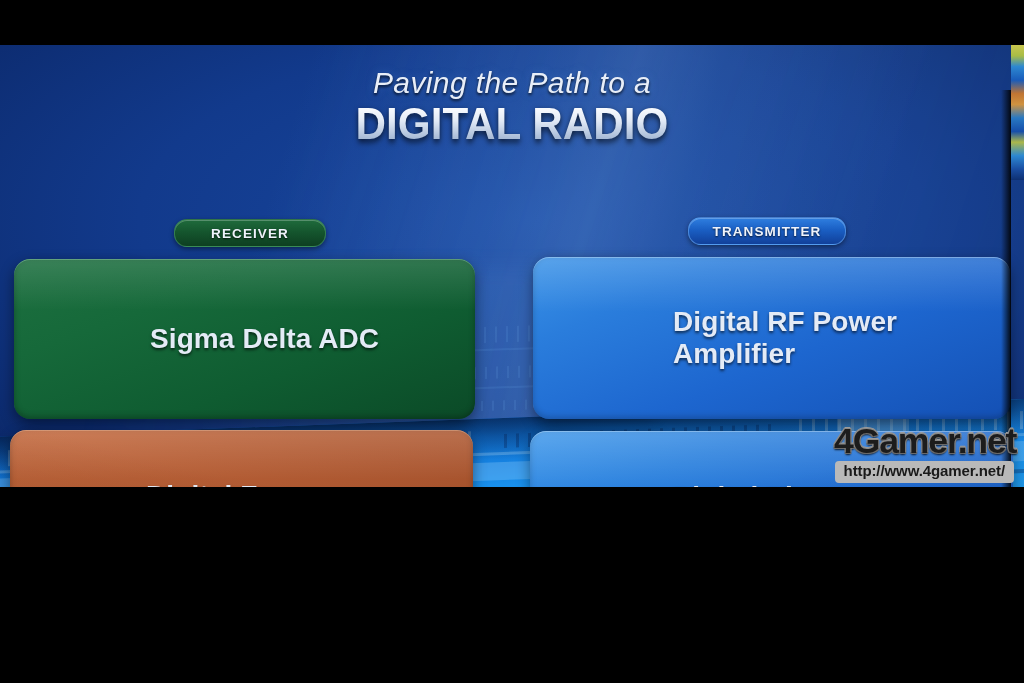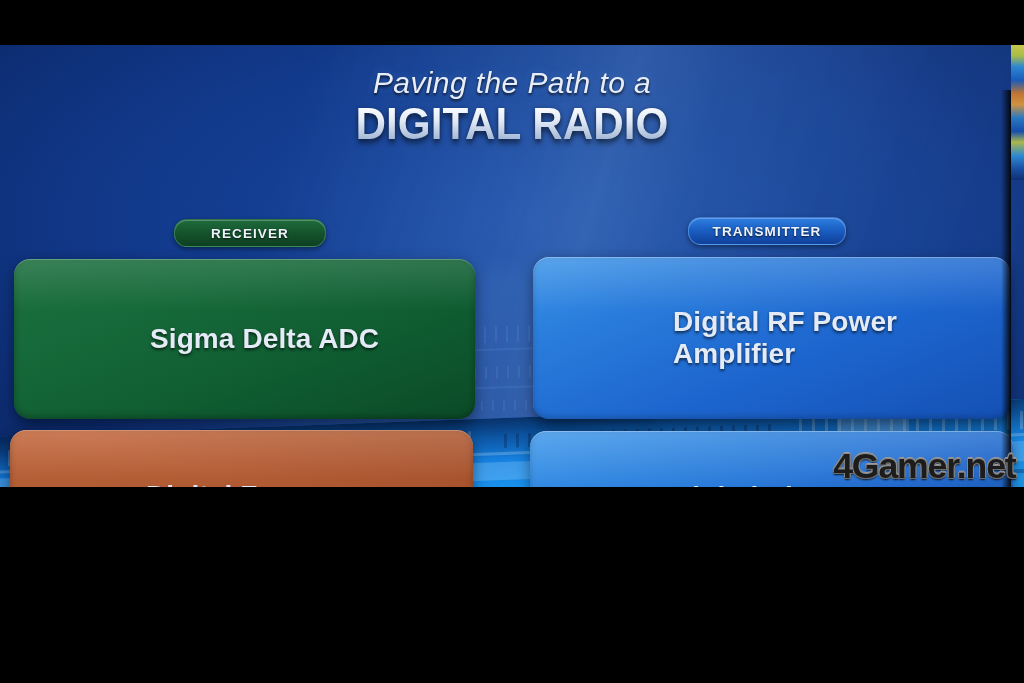--- a/index.html
+++ b/index.html
@@ -881,15 +881,16 @@
 
   <div id="edge-fringe"></div>
 
   <div id="photo-veil"></div>
 
   <div class="bar" id="bar-top"></div>
   <div class="bar" id="bar-bottom"></div>
 
   <div id="watermark">
     <div id="wm-logo">4Gamer.net</div>
+    <div><span id="wm-url">http://www.4gamer.net/</span></div>
   </div>
 
 </div>
 
 </body></html>

